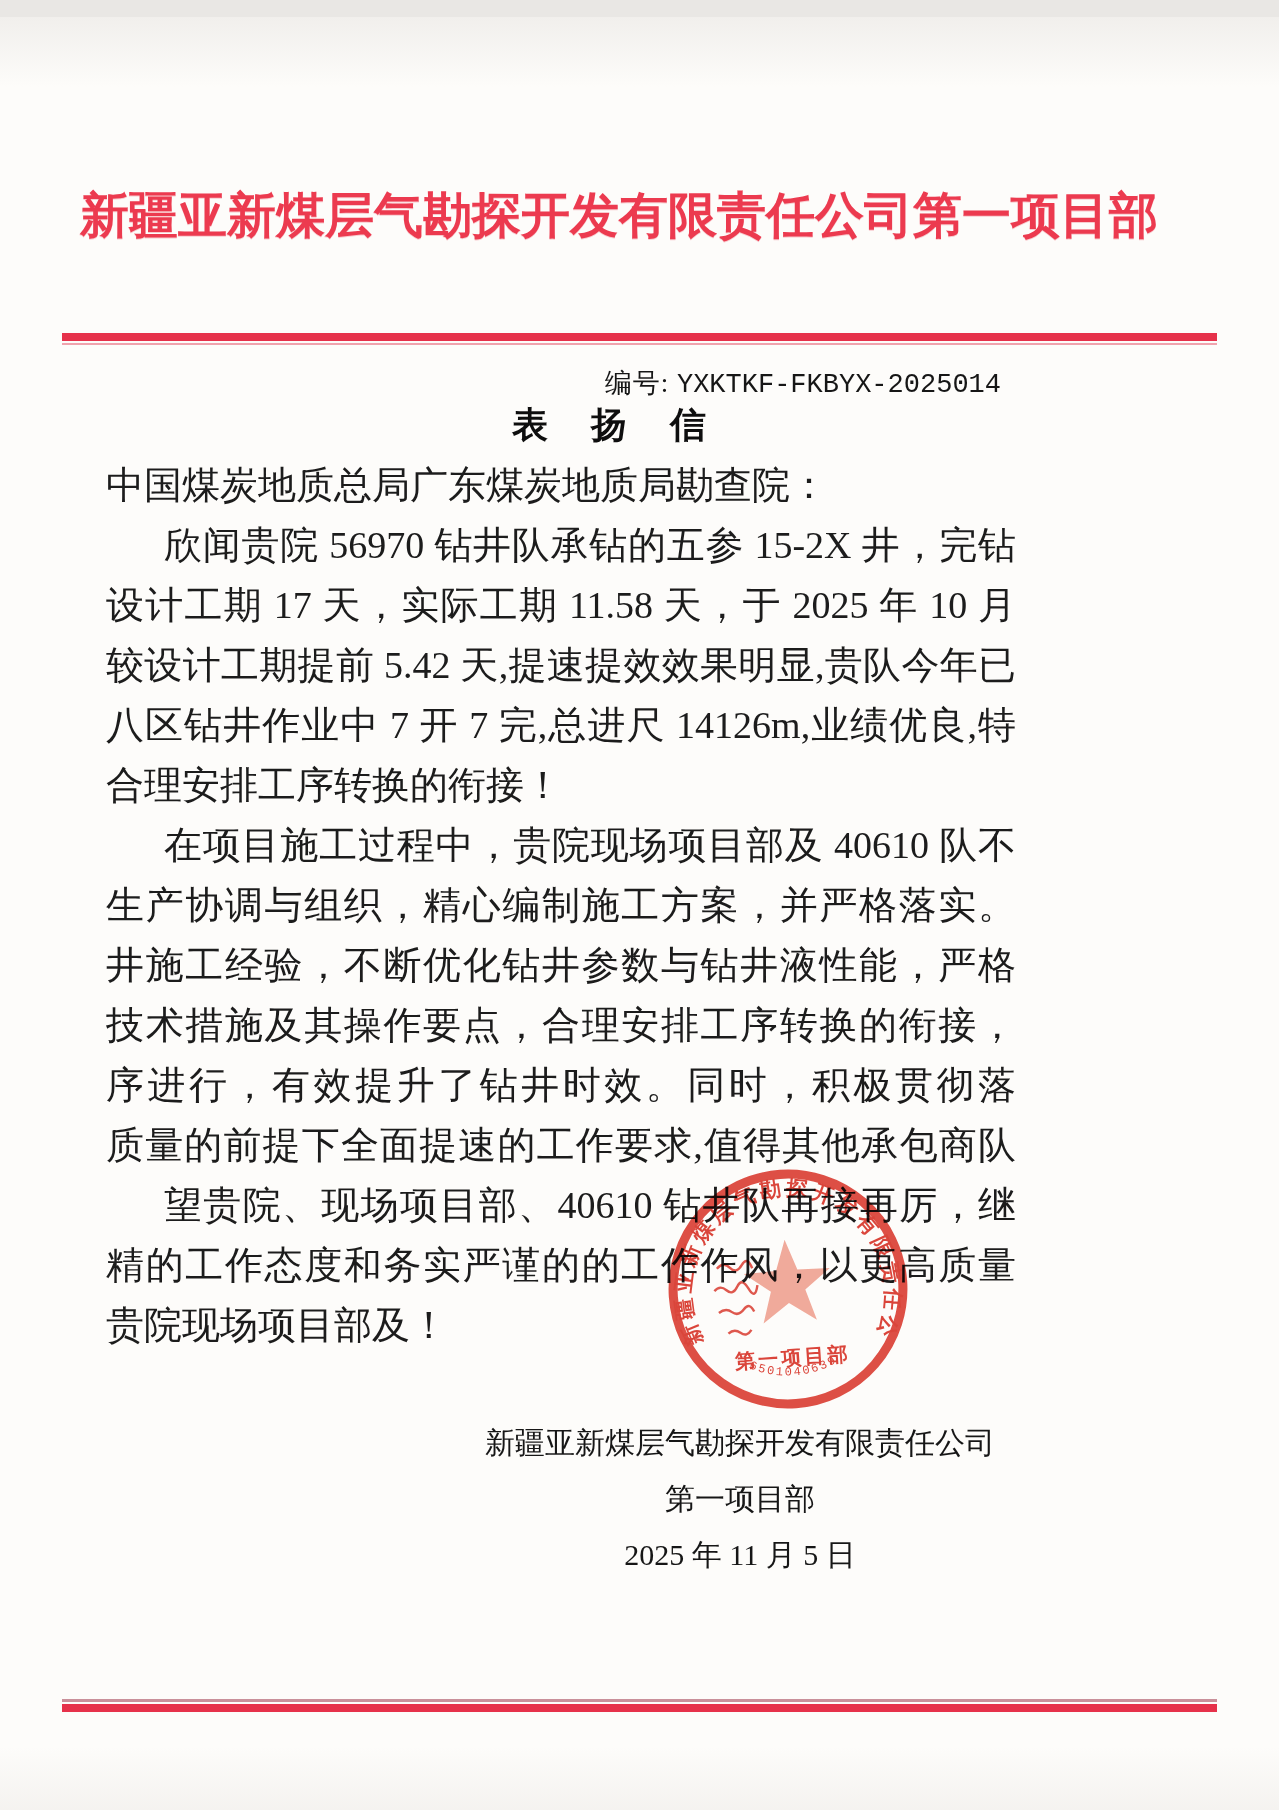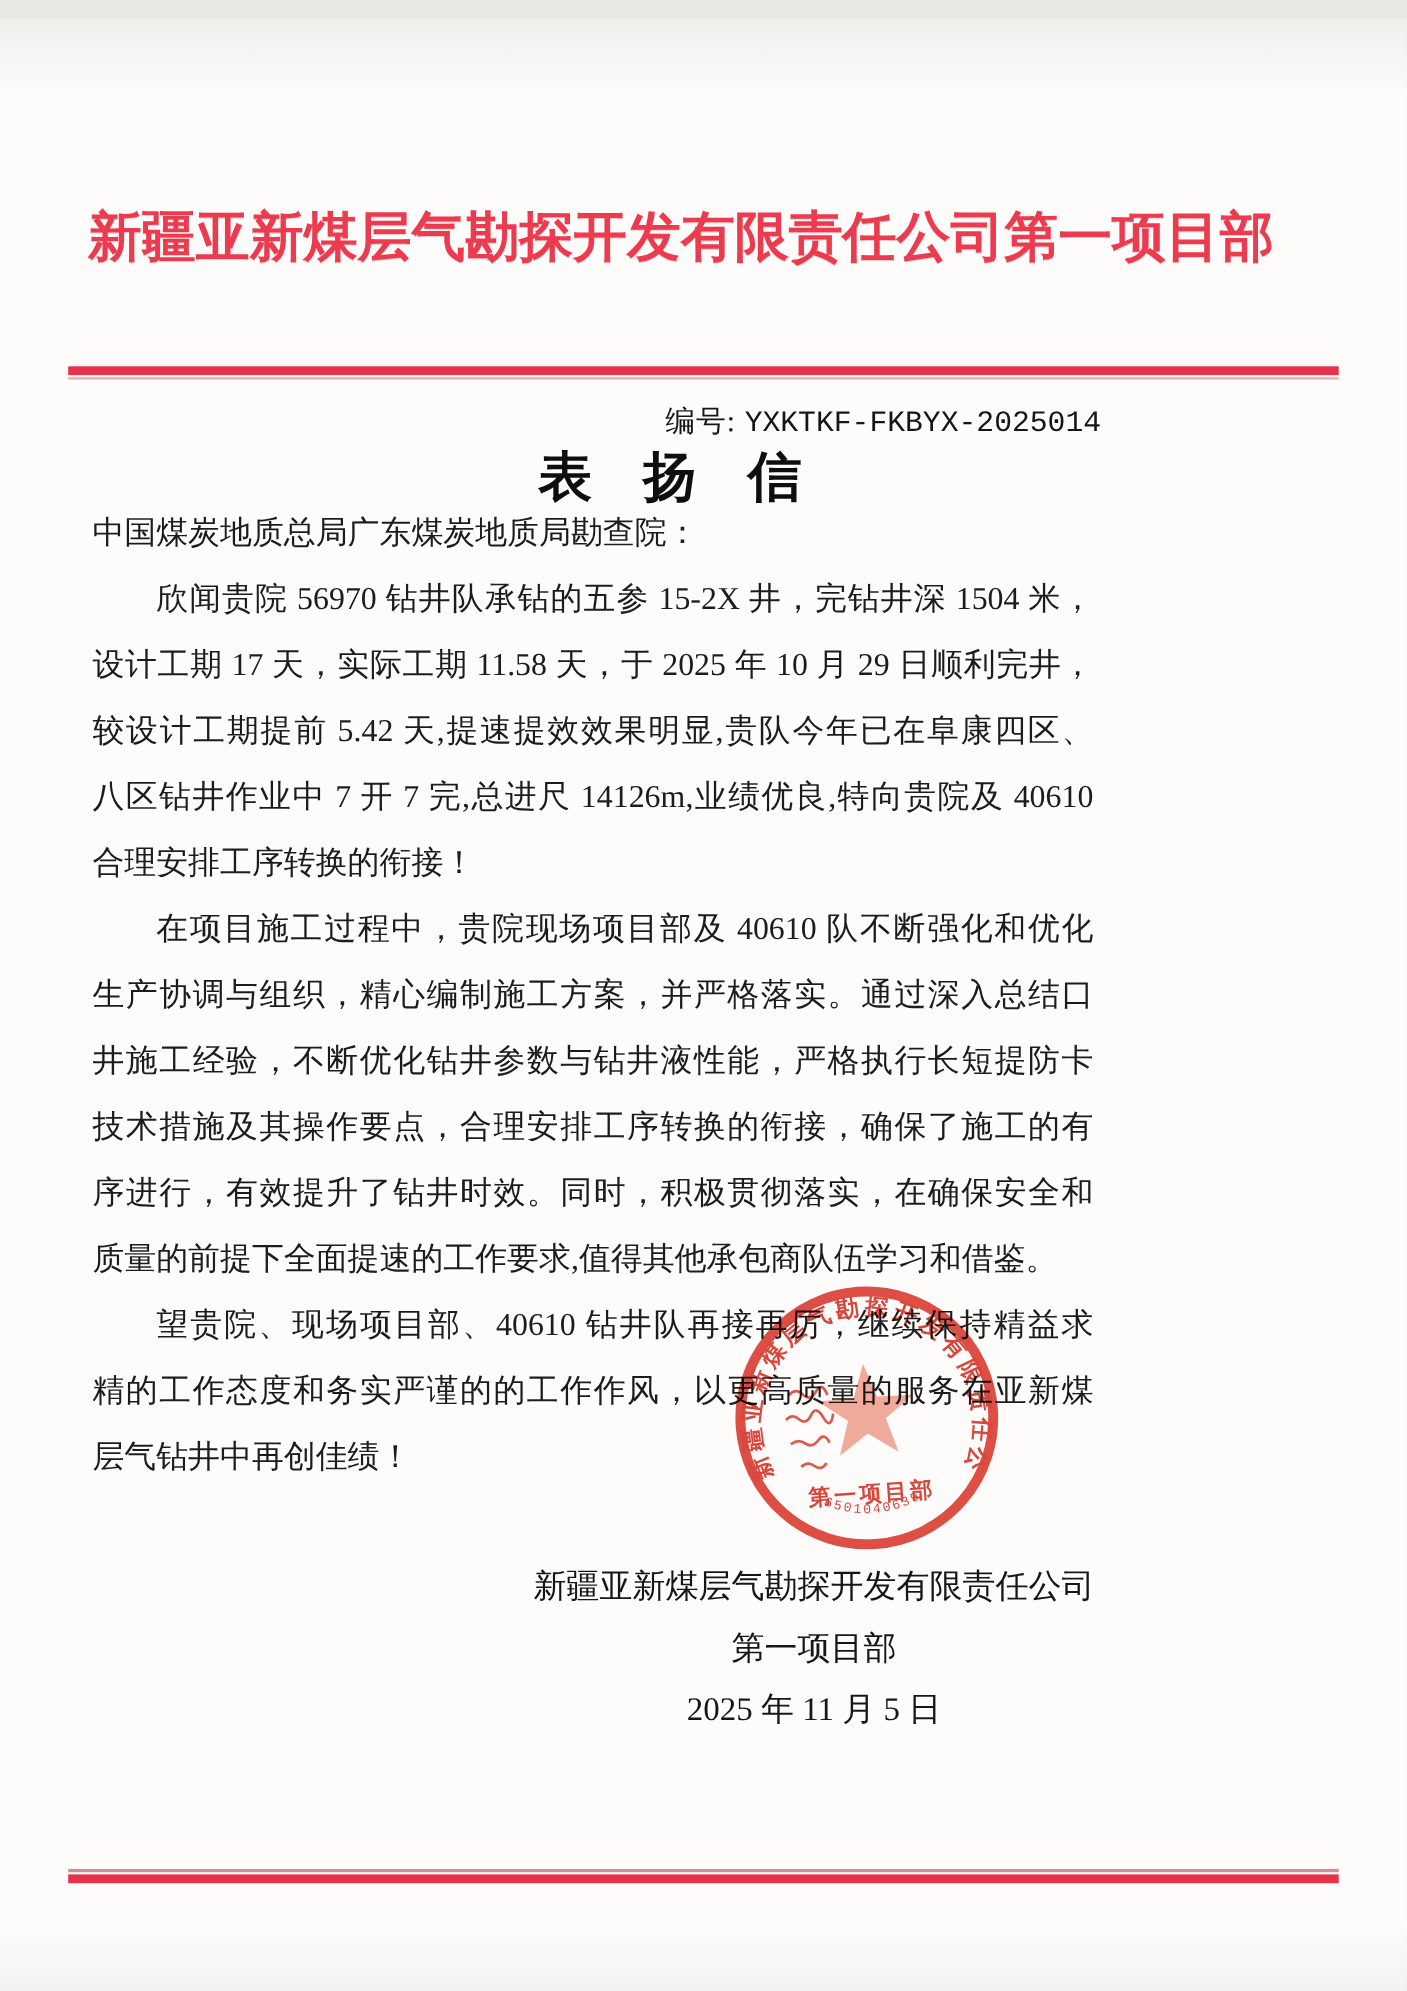--- a/index.html
+++ b/index.html
@@ -23,24 +23,24 @@
   .rule-bottom .thick { height:8px; background:#e6314a; margin-top:2px; }
 
   .doc-number {
     position:absolute; top:348px; left:100px; width:901px; text-align:right;
     font-size:27px; color:#161616; letter-spacing:1px;
   }
   .doc-number .num { font-family:"Liberation Mono","DejaVu Sans Mono",monospace; letter-spacing:0px; }
 
   .letter-title {
     position:absolute; top:384px; left:160px; width:900px; text-align:center;
-    font-size:49px; font-weight:bold; color:#0e0e0e; word-spacing:30px; letter-spacing:2px;
+    font-size:36px; font-weight:bold; color:#0e0e0e; word-spacing:30px; letter-spacing:2px;
   }
 
-  .body-block { position:absolute; top:438px; left:84px; width:910px; font-size:29px; }
+  .body-block { position:absolute; top:438px; left:106px; width:910px; font-size:38px; }
   .bline {
     height:60px; line-height:60px; overflow:hidden;
     text-align:justify; text-align-last:justify;
   }
   .bline.end { text-align-last:left; }
   .bline.ind { text-indent:58px; }
   .salutation { height:60px; line-height:60px; text-align:left; }
 
   .signature {
     position:absolute; top:1398px; left:470px; width:540px; text-align:center;
@@ -82,21 +82,21 @@
 
     <div class="bline ind">在项目施工过程中，贵院现场项目部及 40610 队不断强化和优化</div>
     <div class="bline">生产协调与组织，精心编制施工方案，并严格落实。通过深入总结口</div>
     <div class="bline">井施工经验，不断优化钻井参数与钻井液性能，严格执行长短提防卡</div>
     <div class="bline">技术措施及其操作要点，合理安排工序转换的衔接，确保了施工的有</div>
     <div class="bline">序进行，有效提升了钻井时效。同时，积极贯彻落实，在确保安全和</div>
     <div class="bline end">质量的前提下全面提速的工作要求,值得其他承包商队伍学习和借鉴。</div>
 
     <div class="bline ind">望贵院、现场项目部、40610 钻井队再接再厉，继续保持精益求</div>
     <div class="bline">精的工作态度和务实严谨的的工作作风，以更高质量的服务在亚新煤</div>
-    <div class="bline end">层气钻井中再创佳绩！</div>
+    <div class="bline end">贵院现场项目部及！</div>
   </div>
 
   <div class="signature">
     <div class="sig-line">新疆亚新煤层气勘探开发有限责任公司</div>
     <div class="sig-line">第一项目部</div>
     <div class="sig-line">2025 年 11 月 5 日</div>
   </div>
 
   <svg class="seal" viewBox="0 0 250 250" xmlns="http://www.w3.org/2000/svg">
     <defs>

